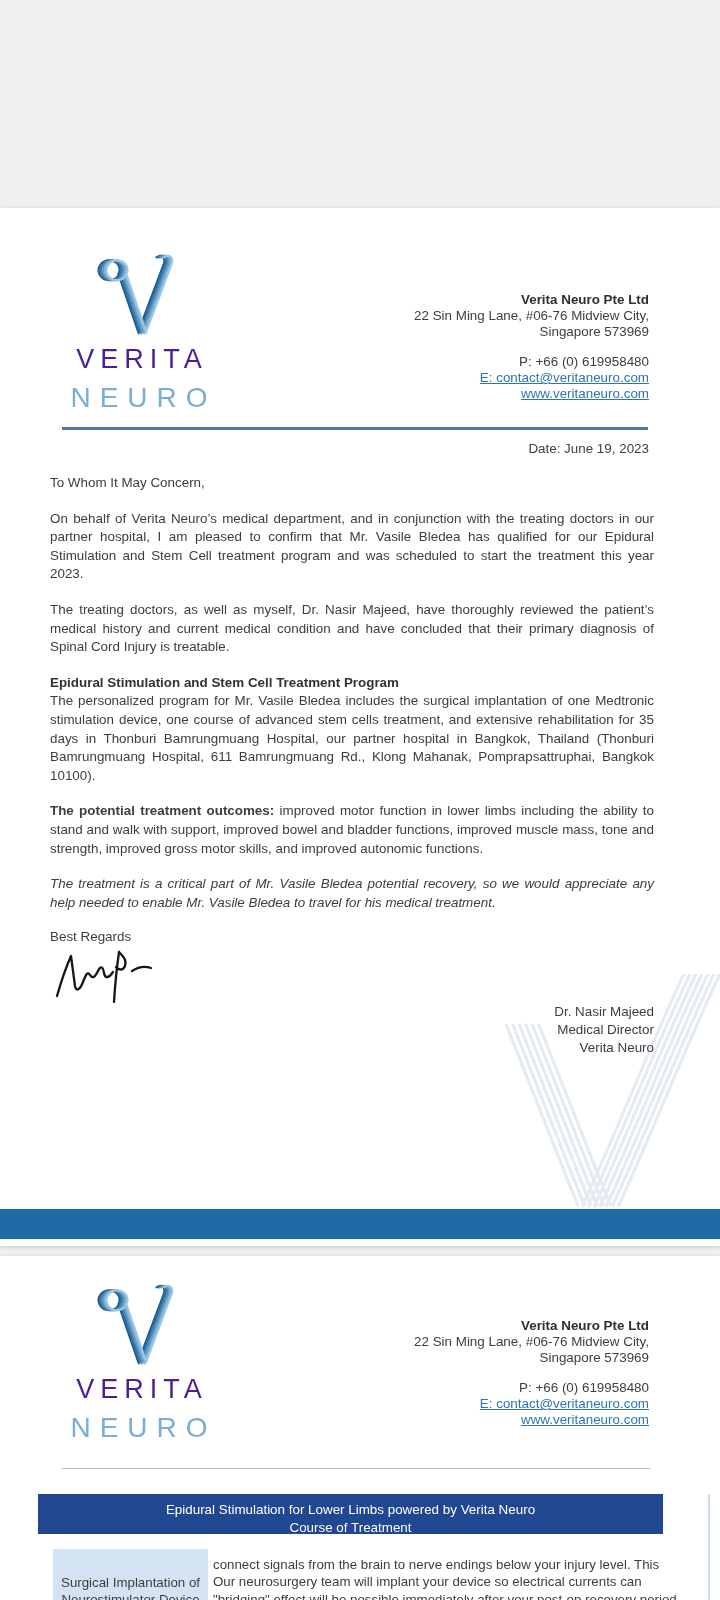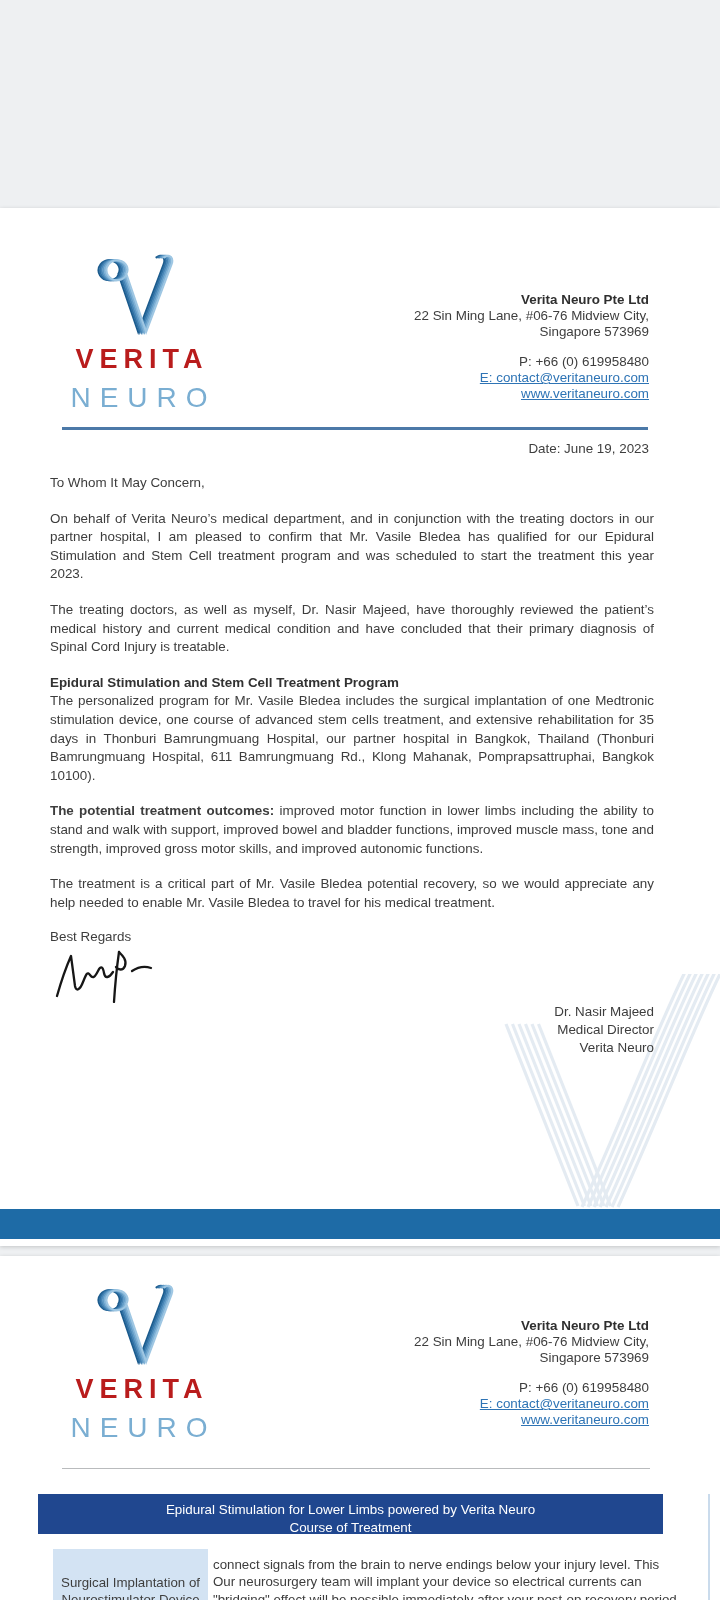--- a/index.html
+++ b/index.html
@@ -14,39 +14,39 @@
     box-shadow:0 1px 4px rgba(0,0,0,.18);
   }
   .page1{top:208px;height:1038px;}
   .page2{top:1256px;height:344px;}
 
   
   .logo-block{position:absolute;left:58px;width:162px;text-align:center;}
   .page1 .logo-block{top:42px;}
   .page2 .logo-block{top:24px;}
   .logo-svg{width:100px;height:86px;display:block;margin:0 auto;}
-  .wm-top{margin-top:8px;font-size:27px;font-weight:700;letter-spacing:6px;color:#b91c1c;white-space:nowrap;text-indent:6px;}
+  .wm-top{margin-top:8px;font-size:27px;font-weight:400;letter-spacing:6px;color:#4c1d95;white-space:nowrap;text-indent:6px;}
   .wm-bottom{margin-top:7px;font-size:28px;font-weight:400;letter-spacing:9px;color:#7aaed2;white-space:nowrap;text-indent:9px;}
 
   .addr{position:absolute;right:71px;text-align:right;font-size:13.4px;line-height:15.8px;color:#3e3e3e;}
   .page1 .addr{top:84px;}
   .page2 .addr{top:62px;}
   .addr-co{font-weight:700;color:#2f2f2f;}
   .addr-gap{height:15px;}
   .lnk{color:#2e74b5;text-decoration:underline;cursor:pointer;}
 
   
   .rule1{position:absolute;left:62px;width:586px;top:219px;height:3px;background:#4c79a8;}
   .date{position:absolute;right:71px;top:233px;font-size:13.4px;color:#3e3e3e;}
 
   .content{position:absolute;left:50px;width:604px;top:266px;font-size:13.4px;line-height:18.6px;color:#3d3d3d;}
   .content p{margin:0 0 17px;text-align:justify;}
   .content p.salut{text-align:left;}
   .content p.hd{margin-bottom:0;font-weight:700;color:#323232;text-align:left;}
-  .content p.p5{margin-bottom:0;}
+  .content p.p5{margin-bottom:0;font-style:italic;}
   .closing{margin:16px 0 2px !important;text-align:center;}
   .sig{display:block;margin:0 0 0 2px;}
   .signer{line-height:18.3px;text-align:right;}
 
   .watermark{position:absolute;right:0;bottom:37px;}
 
   .bar{position:absolute;left:0;right:0;bottom:7px;height:30px;background:#1e6ba6;}
 
   
   .rule2{position:absolute;left:62px;width:588px;top:212px;height:1px;background:#b9bbbd;}

